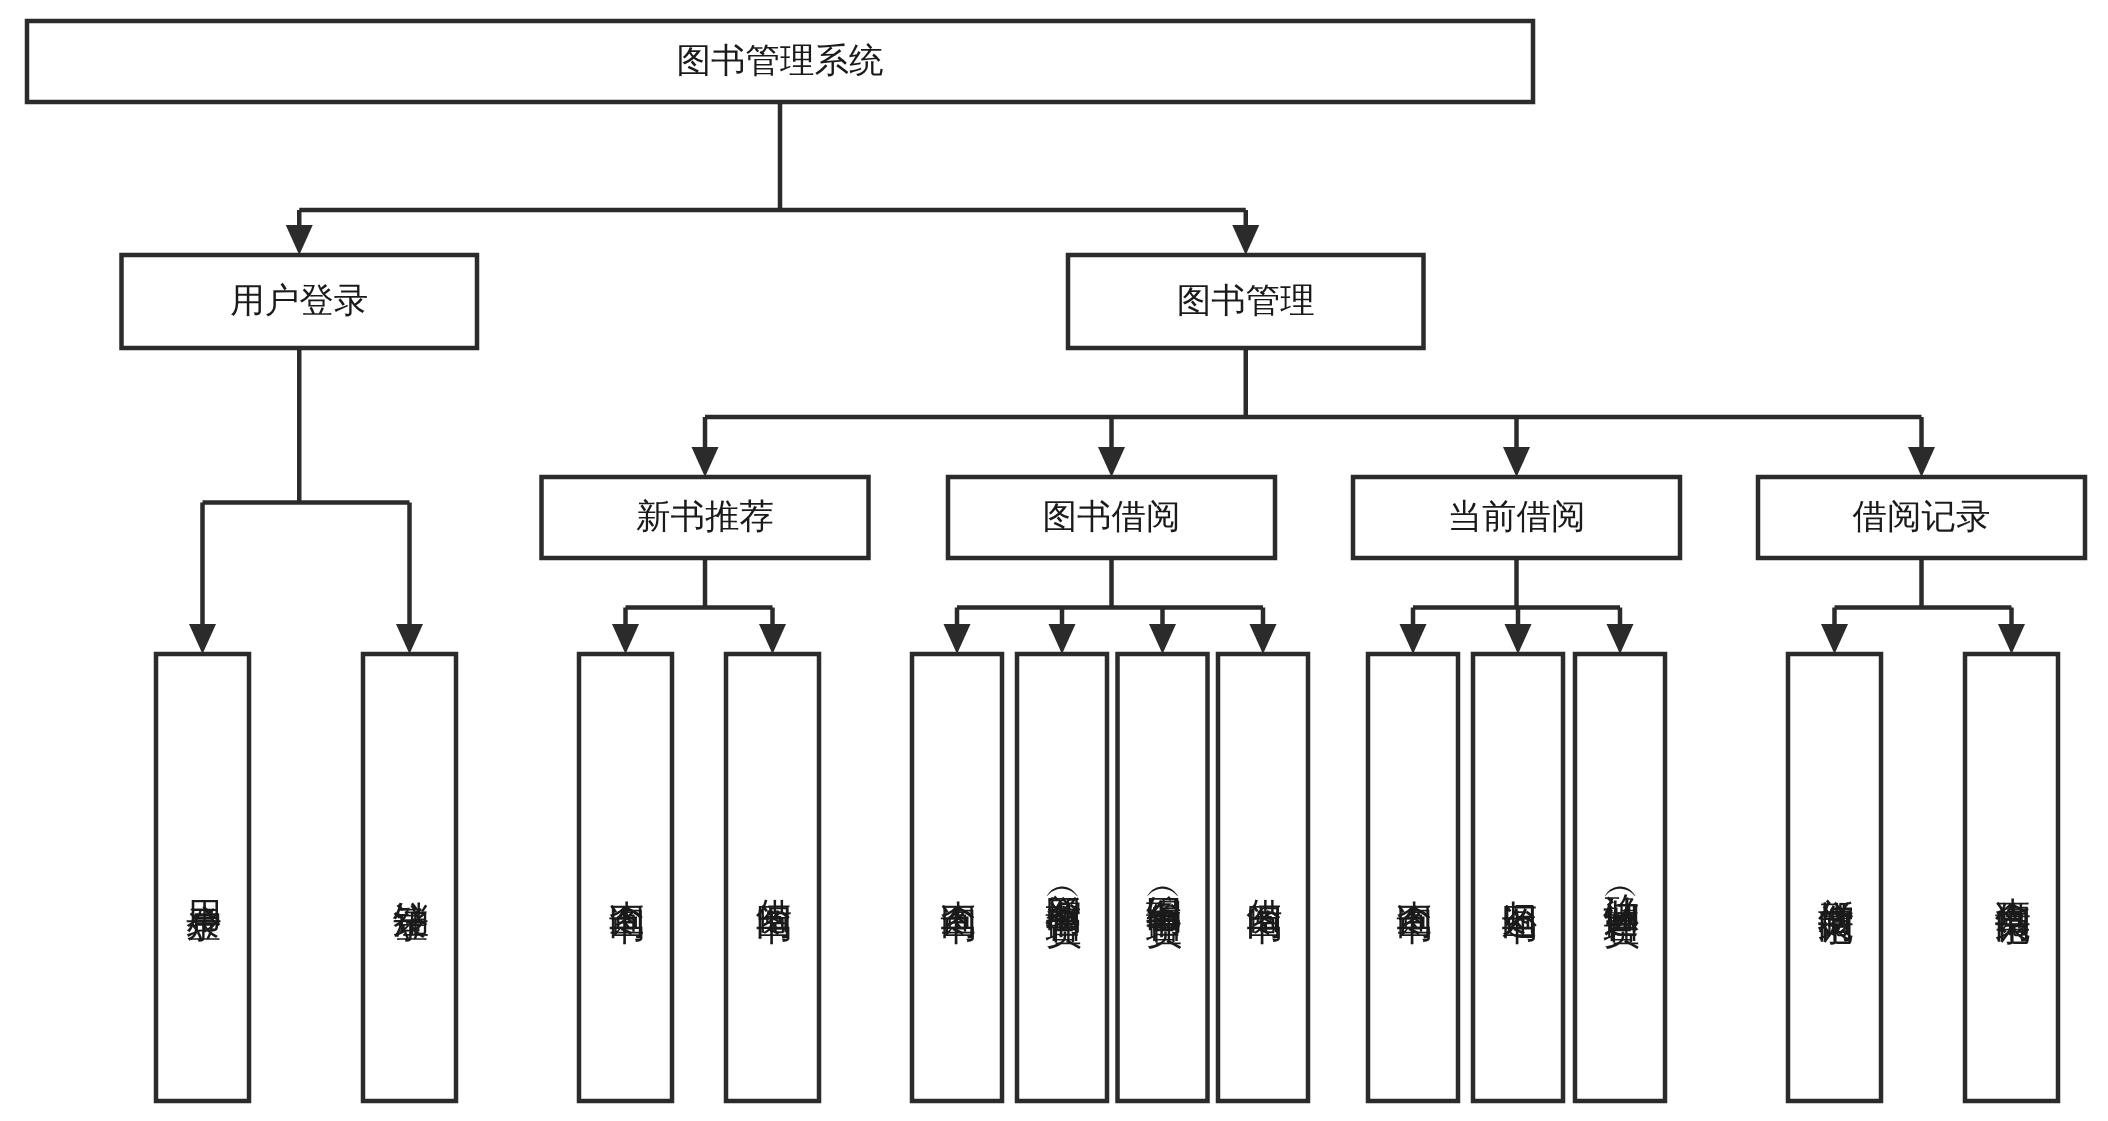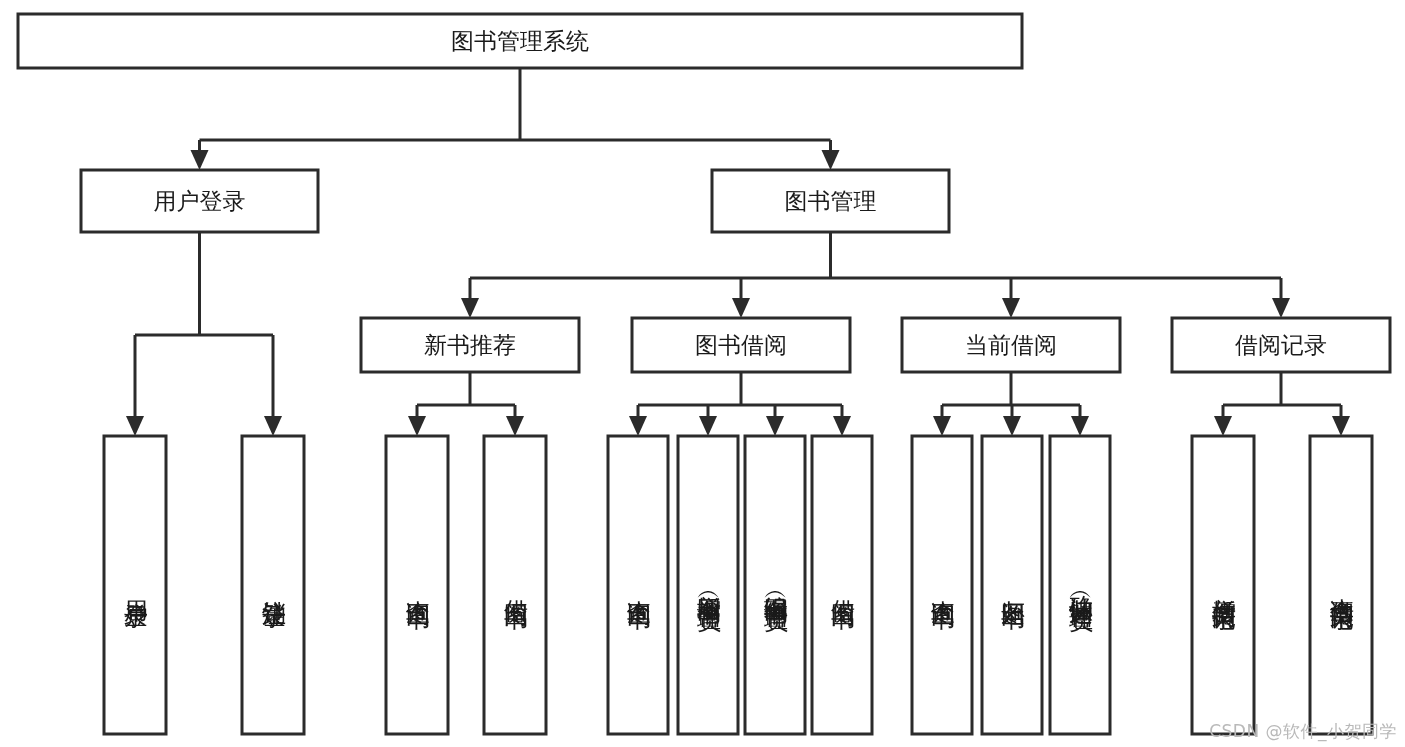--- a/index.html
+++ b/index.html
@@ -177,15 +177,14 @@
       <div class="leaf-label-wrap" style="left: 678px; top: 436px; width: 60px; height: 298px;">新增图书（管理员）</div>
       <div class="leaf-label-wrap" style="left: 745px; top: 436px; width: 60px; height: 298px;">编辑图书（管理员）</div>
       <div class="leaf-label-wrap" style="left: 812px; top: 436px; width: 60px; height: 298px;">借阅图书</div>
       <div class="leaf-label-wrap" style="left: 912px; top: 436px; width: 60px; height: 298px;">查询图书</div>
       <div class="leaf-label-wrap" style="left: 982px; top: 436px; width: 60px; height: 298px;">归还图书</div>
       <div class="leaf-label-wrap" style="left: 1050px; top: 436px; width: 60px; height: 298px;">确认归还（管理员）</div>
       <div class="leaf-label-wrap" style="left: 1192px; top: 436px; width: 62px; height: 298px;">新增借阅记录</div>
       <div class="leaf-label-wrap" style="left: 1310px; top: 436px; width: 62px; height: 298px;">查询借阅记录</div>
     </div>
 
-  <div class="watermark">CSDN @软件_小贺同学</div>
 
 </div>
 
 </body></html>

